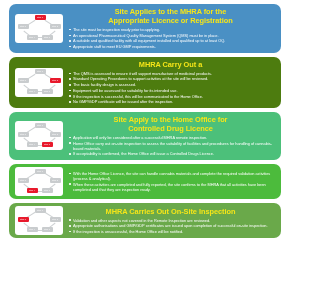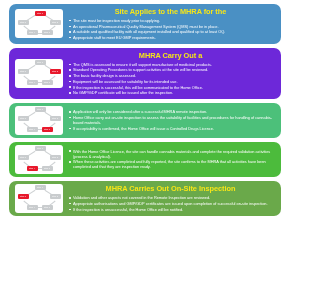--- a/index.html
+++ b/index.html
@@ -36,21 +36,21 @@
   .bullets{list-style:none;margin:0;padding:0;}
   .bullets li{
     position:relative;color:#ffffff;font-size:3.9px;line-height:5.1px;
     padding-left:5px;margin-bottom:0.6px;letter-spacing:-0.02px;
   }
   .bullets li:before{
     content:"";position:absolute;left:1px;top:1.9px;
     width:1.5px;height:1.5px;border-radius:50%;background:#ffffff;
   }
   .p0{background:#4a90c4;}
-  .p1{background:#6d28d9;}
+  .p1{background:#4d7c0f;}
   .p2{background:#4cc07a;}
   .p3{background:#4cbb3c;}
   .p4{background:#6aa94a;}
 </style>
 </head>
 <body>
 
 <div id="stage">
     <div class="panel p0">
       <div class="thumb-wrap">
@@ -63,20 +63,21 @@
           <div class="node hl" style="left: 19.5px; top: 1.5px; width: 11px;">Step 1</div>
           <div class="node" style="left: 34.5px; top: 10.5px; width: 11px;">Step 2</div>
           <div class="node" style="left: 26.5px; top: 21px; width: 11px;">Step 3</div>
           <div class="node" style="left: 11.5px; top: 21px; width: 11px;">Step 4</div>
           <div class="node" style="left: 2.5px; top: 10.5px; width: 11px;">Step 5</div>
         </div>
       </div>
       <div class="body">
         <div class="title">
           <div>Site Applies to the MHRA for the</div>
+          <div>Appropriate Licence or Registration</div>
         </div>
         <ul class="bullets">
           <li>The site must be inspection ready prior to applying.</li>
           <li>An operational Pharmaceutical Quality Management System (QMS) must be in place.</li>
           <li>A suitable and qualified facility with all equipment installed and qualified up to at least OQ.</li>
           <li>Appropriate staff to meet EU GMP requirements.</li>
         </ul>
       </div>
     </div>
     <div class="panel p1">
@@ -117,20 +118,24 @@
           <div class="edge" style="left: 33px; top: 19px; width: 8px; height: 0.7px; transform: rotate(-38deg);"></div>
           <div class="edge" style="left: 22.5px; top: 23.5px; width: 5px; height: 0.7px; transform: rotate(0deg);"></div>
           <div class="node" style="left: 19.5px; top: 1.5px; width: 11px;">Step 1</div>
           <div class="node" style="left: 34.5px; top: 10.5px; width: 11px;">Step 2</div>
           <div class="node hl" style="left: 26.5px; top: 21px; width: 11px;">Step 3</div>
           <div class="node" style="left: 11.5px; top: 21px; width: 11px;">Step 4</div>
           <div class="node" style="left: 2.5px; top: 10.5px; width: 11px;">Step 5</div>
         </div>
       </div>
       <div class="body">
+        <div class="title">
+          <div>Site Apply to the Home Office for</div>
+          <div>Controlled Drug Licence</div>
+        </div>
         <ul class="bullets">
           <li>Application will only be considered after a successful MHRA remote inspection.</li>
           <li>Home Office carry out on-site inspection to assess the suitability of facilities and procedures for handling of cannabis-based materials.</li>
           <li>If acceptability is confirmed, the Home Office will issue a Controlled Drugs Licence.</li>
         </ul>
       </div>
     </div>
     <div class="panel p3">
       <div class="thumb-wrap">
         <div class="thumb">

